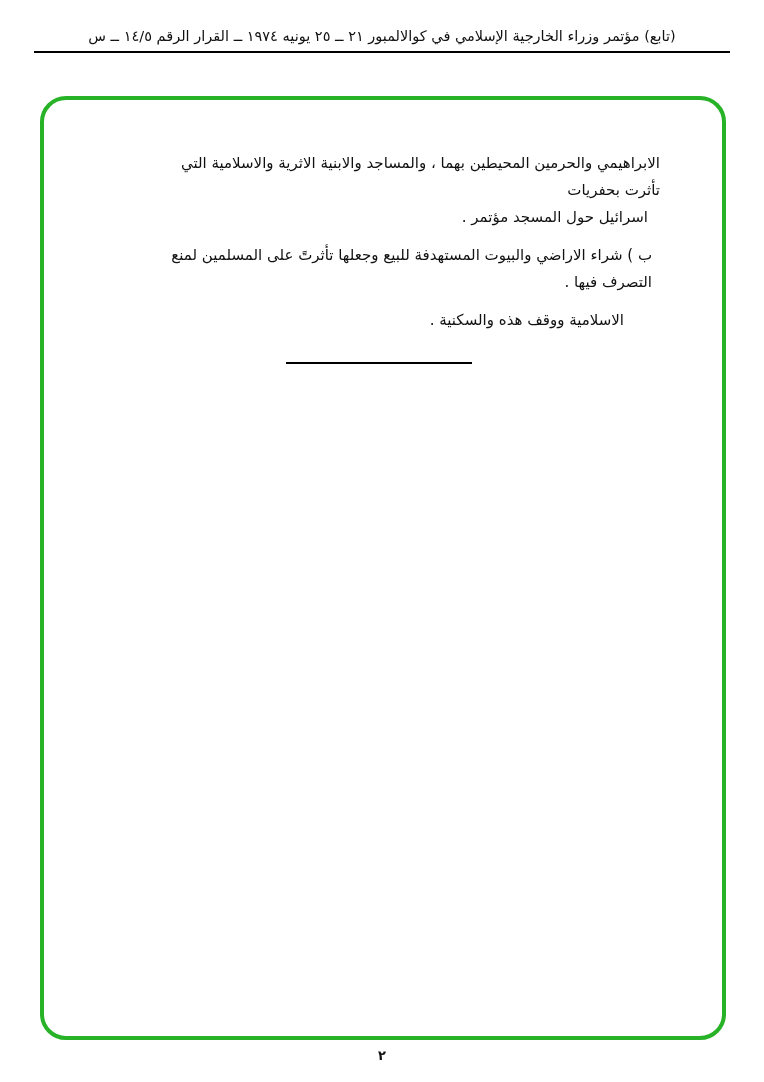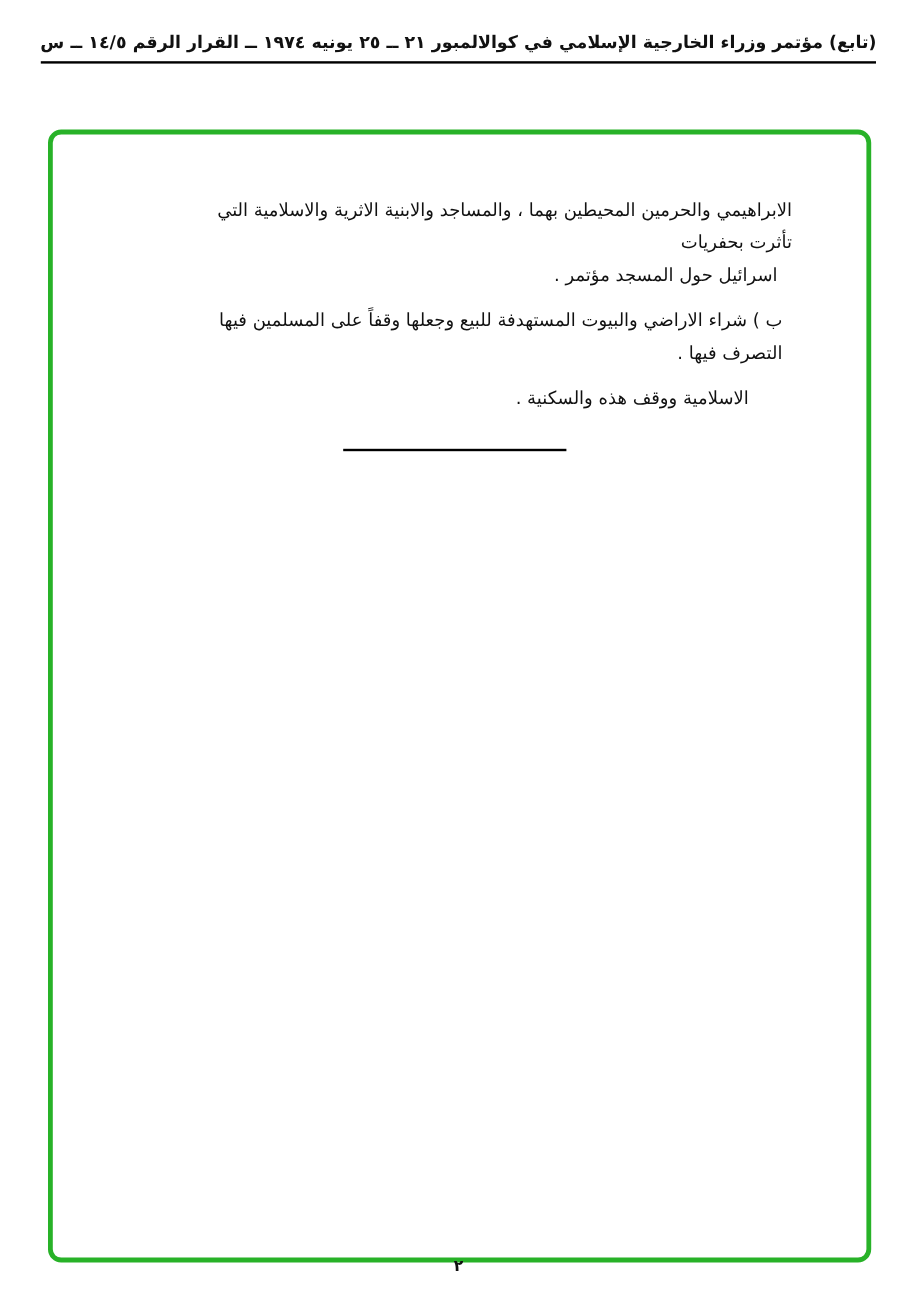--- a/index.html
+++ b/index.html
@@ -15,21 +15,21 @@
     color:var(--ink);
     overflow:hidden;
   }
   .doc-header{
     padding-top:28px;
     text-align:center;
     direction:rtl;
   }
   .doc-title{
     font-size:14.5px;
-    font-weight:bold;
+    font-weight:normal;
     white-space:nowrap;
     letter-spacing:0;
   }
   .doc-source{
     font-size:10px;
     font-weight:bold;
     margin-top:7px;
     white-space:nowrap;
   }
   .header-rule{
@@ -37,23 +37,22 @@
     border-top:2px solid #000;
     margin:7px 34px 0 34px;
   }
   .green-box{
     position:absolute;
     left:40px;
     top:96px;
     width:686px;
     height:944px;
     border:4px solid var(--green);
-    border-radius:11px;
+    border-radius:26px;
     background:#ffffff;
-    margin-top:12px;
   }
   .text-block{
     direction:rtl;
     text-align:right;
     margin:50px 62px 0 100px;
     font-size:15px;
     line-height:27px;
   }
   .para{margin-bottom:11px;}
   .line{display:block;}
@@ -93,21 +92,21 @@
 
 <main class="green-box">
   <div class="text-block">
 
     <p class="para">
       <span class="line">الابراهيمي والحرمين المحيطين بهما ، والمساجد والابنية الاثرية والاسلامية التي تأثرت بحفريات</span>
       <span class="line indent-sm">اسرائيل حول المسجد مؤتمر .</span>
     </p>
 
     <p class="para list-para">
-      <span class="line">ب ) شراء الاراضي والبيوت المستهدفة للبيع وجعلها وقفاً على المسلمين فيها التصرف فيها .</span>
+      <span class="line">ب ) شراء الاراضي والبيوت المستهدفة للبيع وجعلها تأثرتً على المسلمين لمنع التصرف فيها .</span>
     </p>
 
     <p class="para list-para">
       <span class="line indent-md">الاسلامية ووقف هذه والسكنية .</span>
     </p>
 
   </div>
 
   <div class="end-divider"></div>
 </main>

